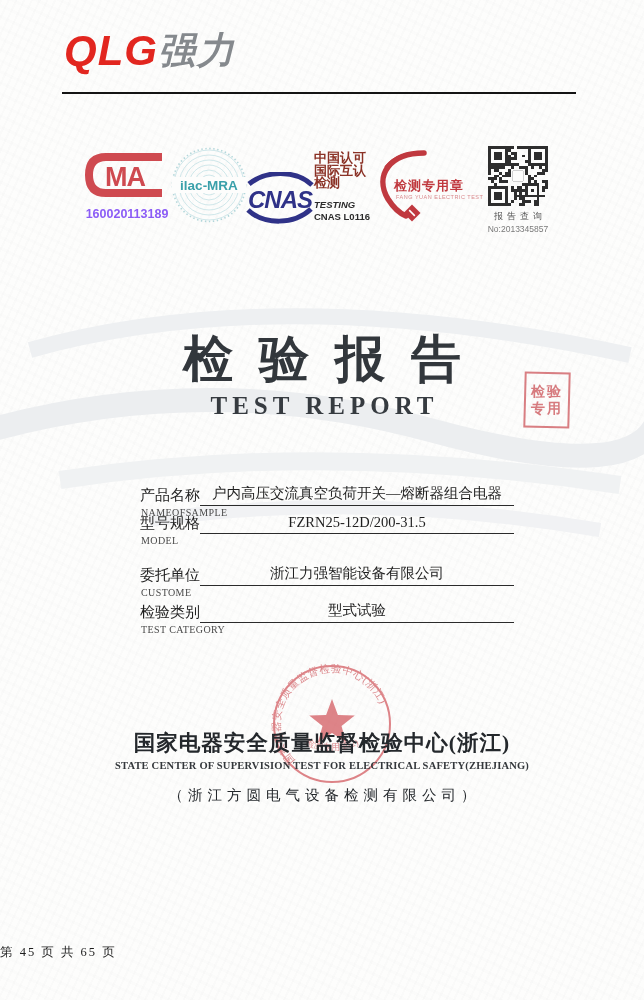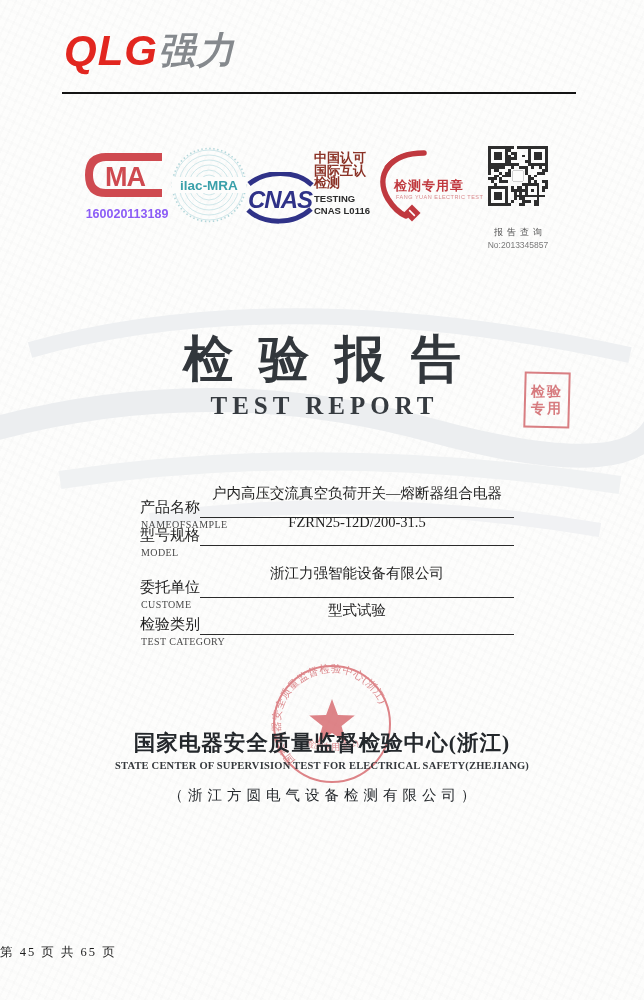--- a/index.html
+++ b/index.html
@@ -21,28 +21,28 @@
   .top-rule{position:absolute;left:62px;top:92px;width:514px;height:2px;background:#141414;}
   
   .cma-wrap{position:absolute;left:80px;top:150px;width:94px;text-align:center;}
   .cma-num{font-family:"Liberation Sans",sans-serif;font-weight:700;font-size:12.5px;color:#8b5cf6;margin-top:1px;}
   .ilac-wrap{position:absolute;left:170px;top:146px;width:78px;height:78px;}
   .ilac-wrap svg{position:absolute;inset:0;}
   .cnas-wrap{position:absolute;left:244px;top:156px;width:72px;height:52px;margin-top:16px;}
   .cnas-side{position:absolute;left:314px;top:152px;width:70px;line-height:12.5px;}
   .cnas-cn{font-size:13px;color:#8b3226;font-weight:600;}
   .cnas-en{font-family:"Liberation Sans",sans-serif;font-size:9.5px;font-weight:700;color:#2b2b2b;line-height:12px;}
-  .cnas-en.first{margin-top:3px;}
+  .cnas-en.first{margin-top:9px;font-style:italic;}
   .fy-wrap{position:absolute;left:366px;top:147px;width:108px;height:82px;}
   .fy-svg{position:absolute;left:0;top:0;}
   .fy-cn{position:absolute;left:28px;top:30px;font-size:13px;font-weight:700;color:#c0393f;letter-spacing:1px;white-space:nowrap;}
   .fy-en{position:absolute;left:30px;top:47px;font-size:5.5px;color:#d98a8e;letter-spacing:.5px;white-space:nowrap;font-family:"Liberation Sans",sans-serif;}
   .qr-wrap{position:absolute;left:487px;top:146px;width:62px;text-align:center;}
   .qr-box{width:60px;height:60px;margin:0 auto;}
-  .qr-caption{font-size:9px;color:#555;letter-spacing:4px;text-indent:4px;margin-top:16px;white-space:nowrap;}
+  .qr-caption{font-size:9px;color:#555;letter-spacing:4px;text-indent:4px;margin-top:0;white-space:nowrap;}
   .qr-number{font-family:"Liberation Sans",sans-serif;font-size:8.5px;color:#7a7a7a;margin-top:1px;white-space:nowrap;}
   
   .wm{position:absolute;left:0;top:0;pointer-events:none;}
   
   .title-cn{position:absolute;left:0;top:326px;width:644px;text-align:center;
     font-size:50px;font-weight:700;color:#32373c;letter-spacing:26px;text-indent:26px;}
   .title-en{position:absolute;left:0;top:392px;width:644px;text-align:center;
     font-size:25px;font-weight:700;color:#363b40;letter-spacing:5px;text-indent:5px;}
   .side-stamp{
     position:absolute;left:524px;top:372px;width:42px;height:52px;
@@ -50,21 +50,21 @@
     display:flex;align-items:center;justify-content:center;
   }
   .side-stamp span{
     width:34px;font-size:14px;line-height:17px;font-weight:700;color:rgba(200,72,78,.72);
     text-align:center;transform:rotate(-2deg);letter-spacing:2px;
   }
   
   .field{position:absolute;left:140px;width:374px;}
   .field-line{display:flex;align-items:flex-end;}
   .field-label{flex:none;font-size:15px;color:#1f1f1f;white-space:nowrap;padding-bottom:1px;}
-  .field-value{flex:1;text-align:center;border-bottom:1.5px solid #2b2b2b;padding-bottom:14px;
+  .field-value{flex:1;text-align:center;border-bottom:1.5px solid #2b2b2b;padding-bottom:2px;
     font-size:14.5px;color:#1f1f1f;white-space:nowrap;}
   .field-sub{font-size:10px;color:#4a4a4a;letter-spacing:.4px;margin-top:1px;margin-left:1px;
     font-family:"Liberation Serif",serif;}
   
   .round-stamp{position:absolute;left:267px;top:659px;width:130px;height:130px;opacity:.72;pointer-events:none;}
   .issuer-cn{position:absolute;left:0;top:728px;width:644px;text-align:center;
     font-size:21.5px;font-weight:700;color:#24282c;letter-spacing:1px;}
   .issuer-en{position:absolute;left:0;top:760px;width:644px;text-align:center;
     font-size:10.5px;font-weight:700;color:#33373b;letter-spacing:.2px;}
   .issuer-co{position:absolute;left:0;top:786px;width:644px;text-align:center;

